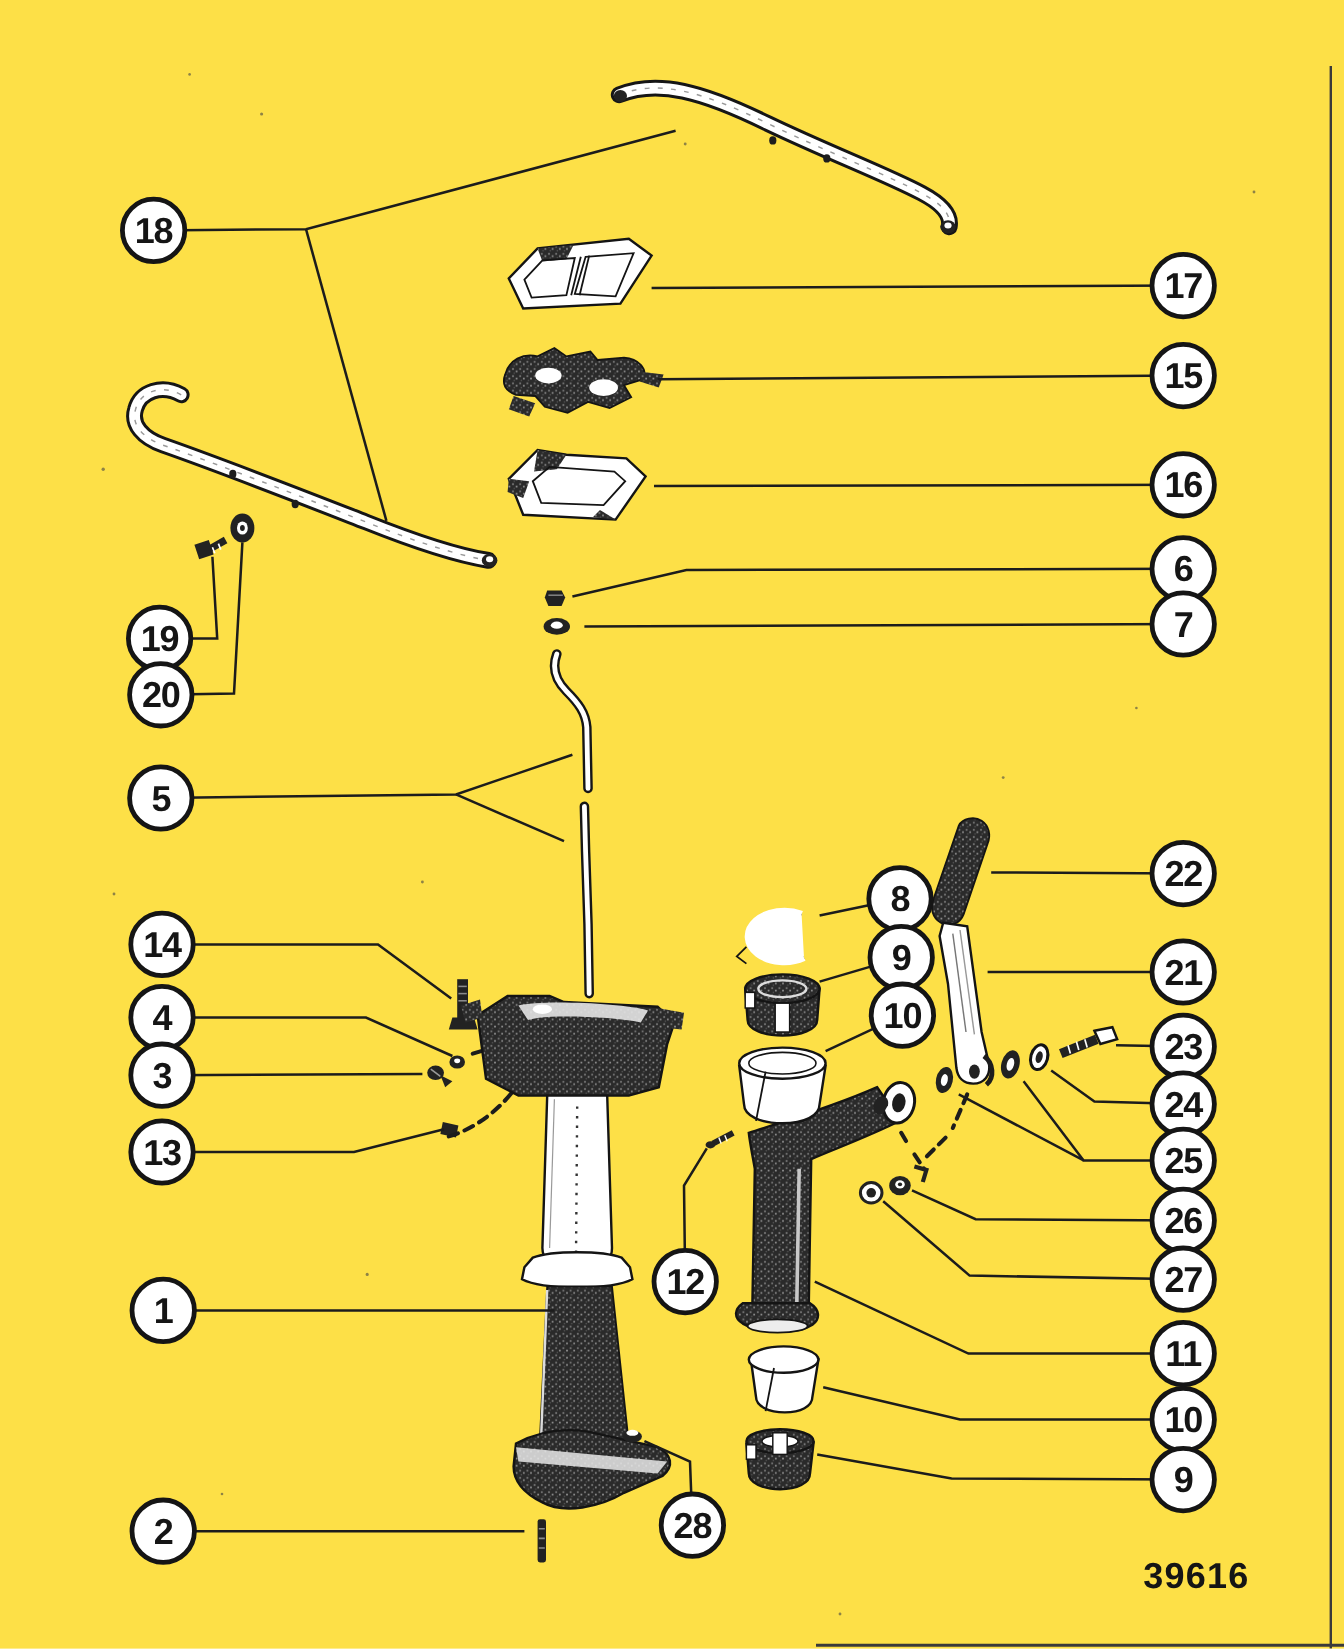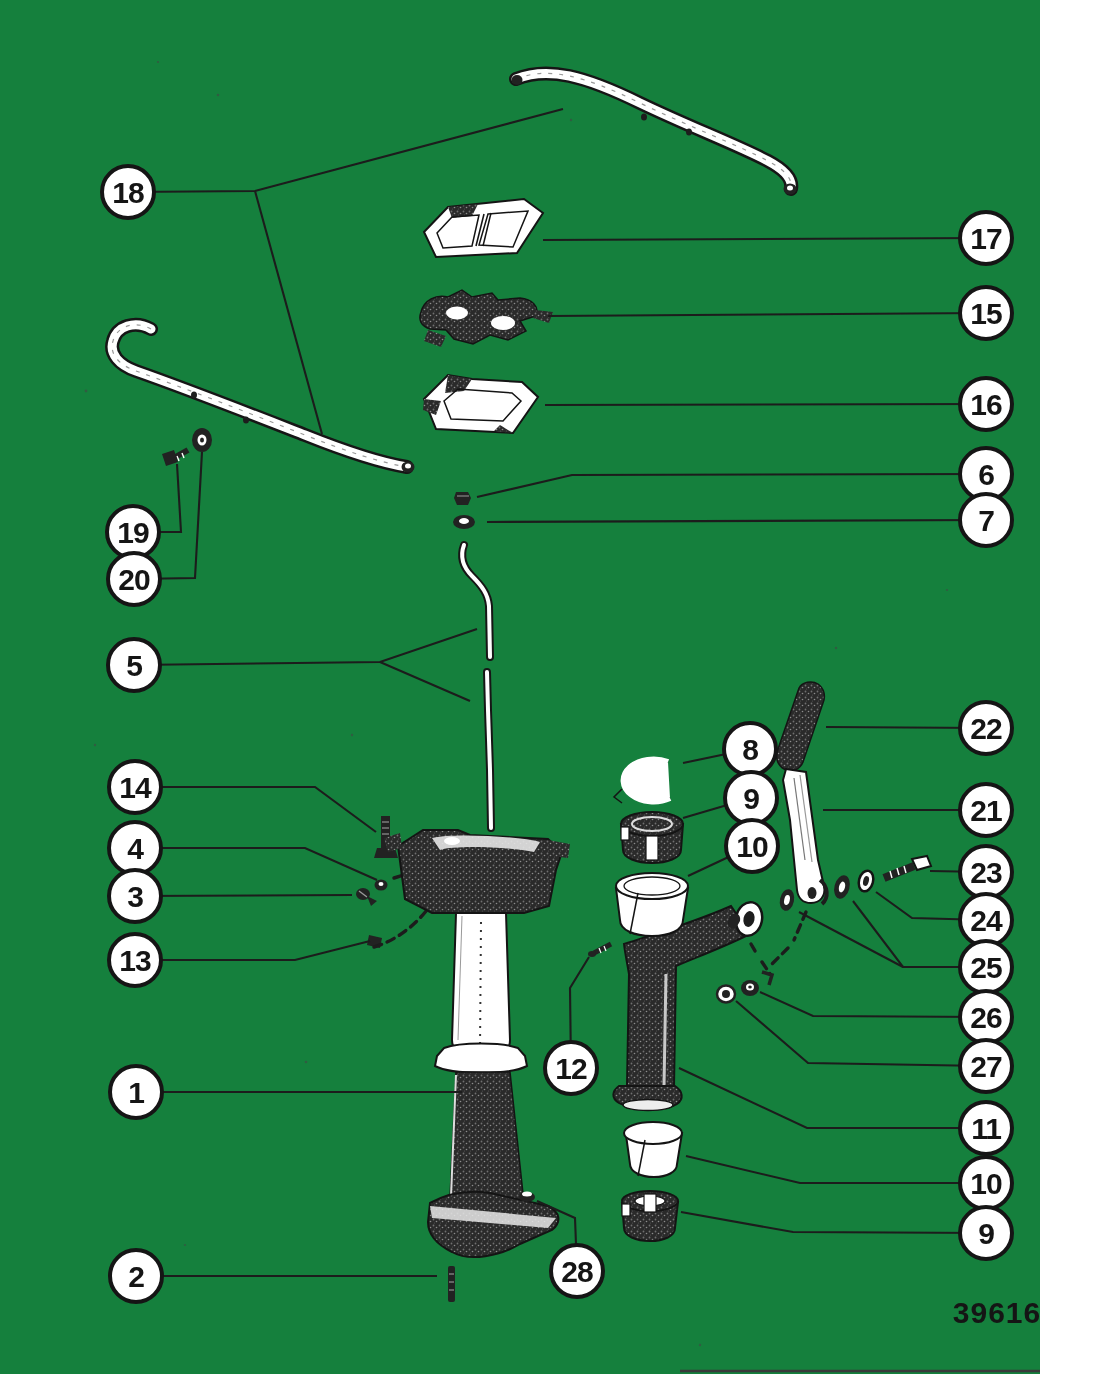--- a/index.html
+++ b/index.html
@@ -1,16 +1,16 @@
 <!DOCTYPE html>
 <html><head>
 <meta charset="utf-8">
 <style>
   html,body{margin:0;padding:0;background:#ffffff;}
-  .page{position:relative;width:1040px;height:1374px;background:#15803d;overflow:hidden;
+  .page{position:relative;width:1120px;height:1374px;background:#fde047;overflow:hidden;
         font-family:"Liberation Sans", sans-serif;}
   svg{display:block;}
   .leader{fill:none;stroke:#1c1c1c;stroke-width:2.1;}
   .callout-circle{fill:#ffffff;stroke:#151515;stroke-width:4;}
   .callout-text{font-family:"Liberation Sans", sans-serif;font-weight:bold;font-size:30px;
                 letter-spacing:-1px;text-anchor:middle;fill:#151515;}
   .outline{fill:#ffffff;stroke:#141414;stroke-width:2;}
   .thin{fill:none;stroke:#141414;stroke-width:1.5;}
   .dark{fill:#222222;stroke:none;}
   .dash{fill:none;stroke:#1c1c1c;stroke-width:3.4;stroke-dasharray:8 6;stroke-linecap:round;}

